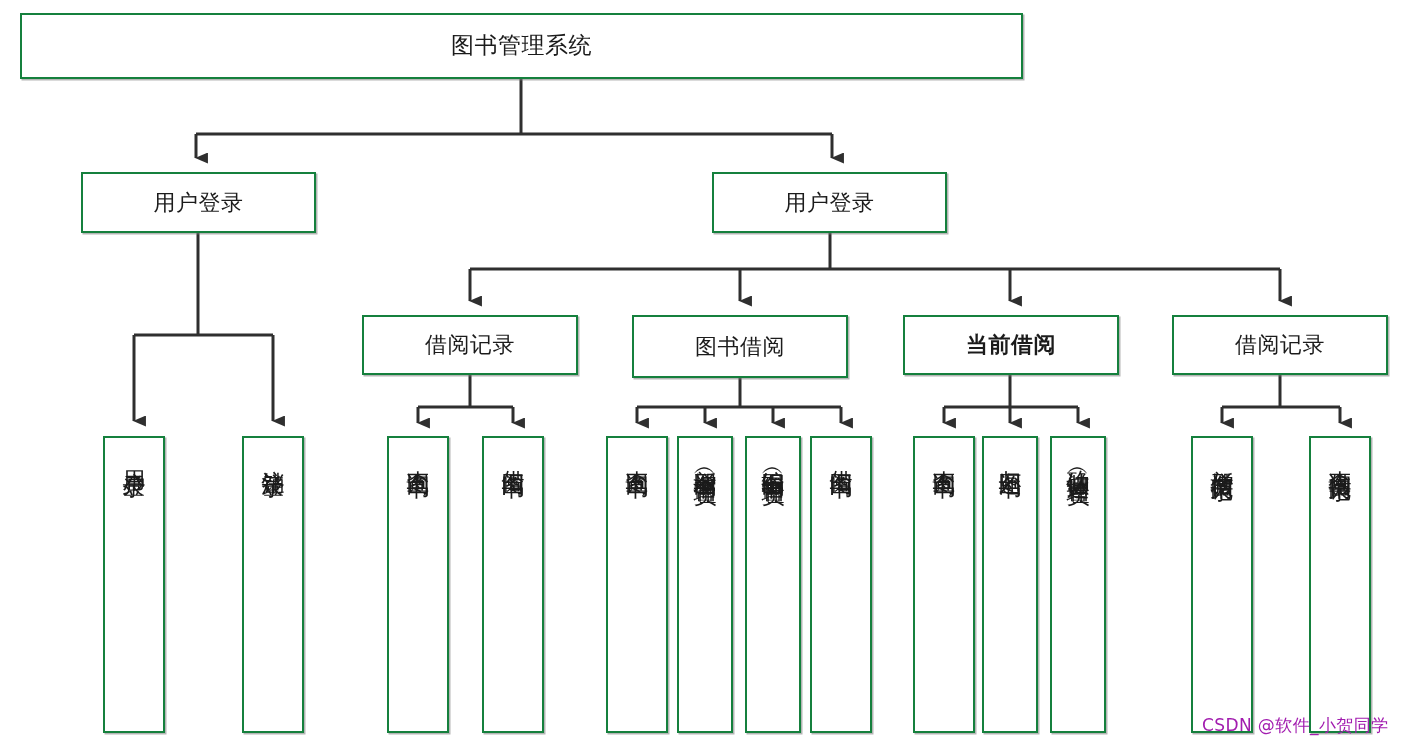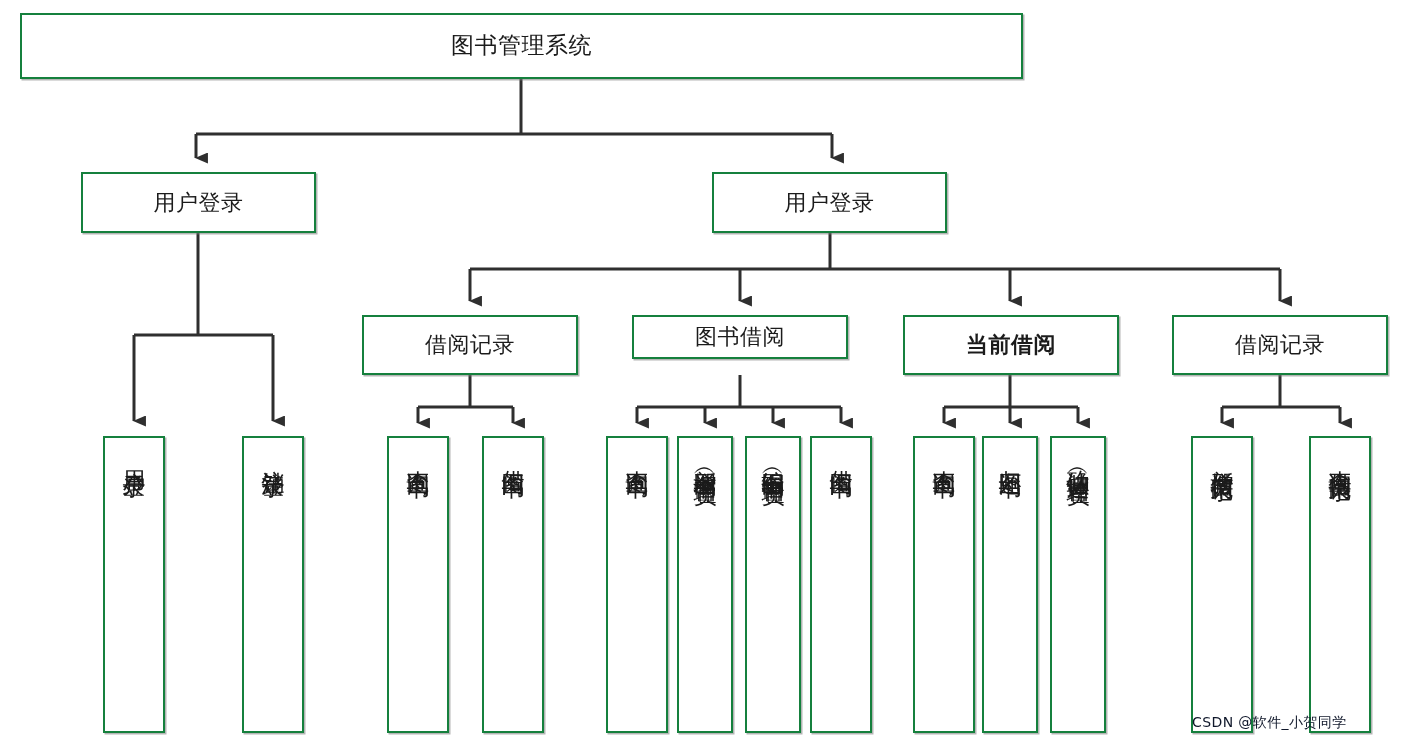--- a/index.html
+++ b/index.html
@@ -60,24 +60,25 @@
     writing-mode: vertical-rl;
     text-orientation: upright;
     letter-spacing: 2px;
     line-height: 1;
     white-space: nowrap;
   }
   .watermark {
     position: absolute;
     left: 1192px;
     top: 714px;
-    font-size: 14px;
-    color: #0f172a;
+    font-size: 17px;
+    color: #a21caf;
     white-space: nowrap;
     letter-spacing: 0.4px;
+    padding-left: 10px;
   }
 </style>
 </head>
 <body>
 
 <div id="canvas">
 
   <svg class="connectors" viewBox="0 0 1405 747" xmlns="http://www.w3.org/2000/svg">
     <defs>
       <marker id="arrow" viewBox="0 0 12 14" refX="6" refY="13" markerWidth="11" markerHeight="13" orient="auto-start-reverse" markerUnits="userSpaceOnUse">
@@ -137,21 +138,21 @@
   </div>
 
   <div class="node horiz" style="left:712px; top:172px; width:235px; height:61px;">
     <span class="label">用户登录</span>
   </div>
 
   <div class="node horiz" style="left:362px; top:315px; width:216px; height:60px;">
     <span class="label">借阅记录</span>
   </div>
 
-  <div class="node horiz" style="left:632px; top:315px; width:216px; height:44px;">
+  <div class="node horiz" style="left:632px; top:315px; width:216px; height:63px;">
     <span class="label">图书借阅</span>
   </div>
 
   <div class="node horiz" style="left:903px; top:315px; width:216px; height:60px;font-weight:bold;">
     <span class="label">当前借阅</span>
   </div>
 
   <div class="node horiz" style="left:1172px; top:315px; width:216px; height:60px;">
     <span class="label">借阅记录</span>
   </div>

